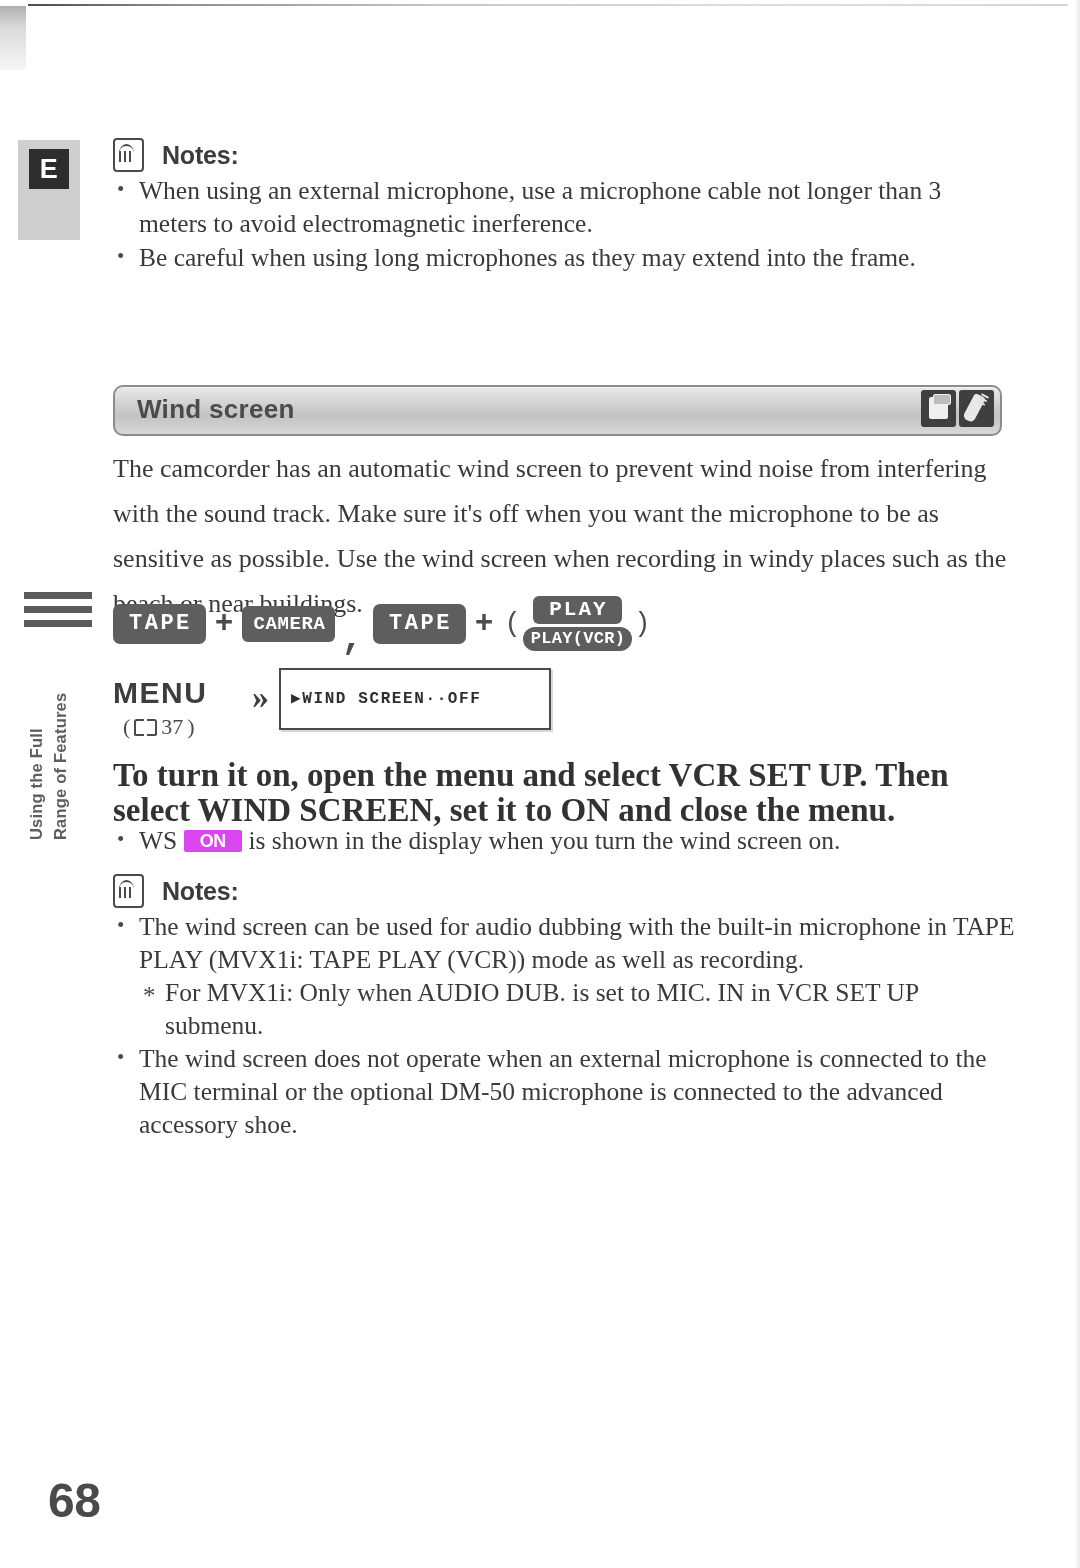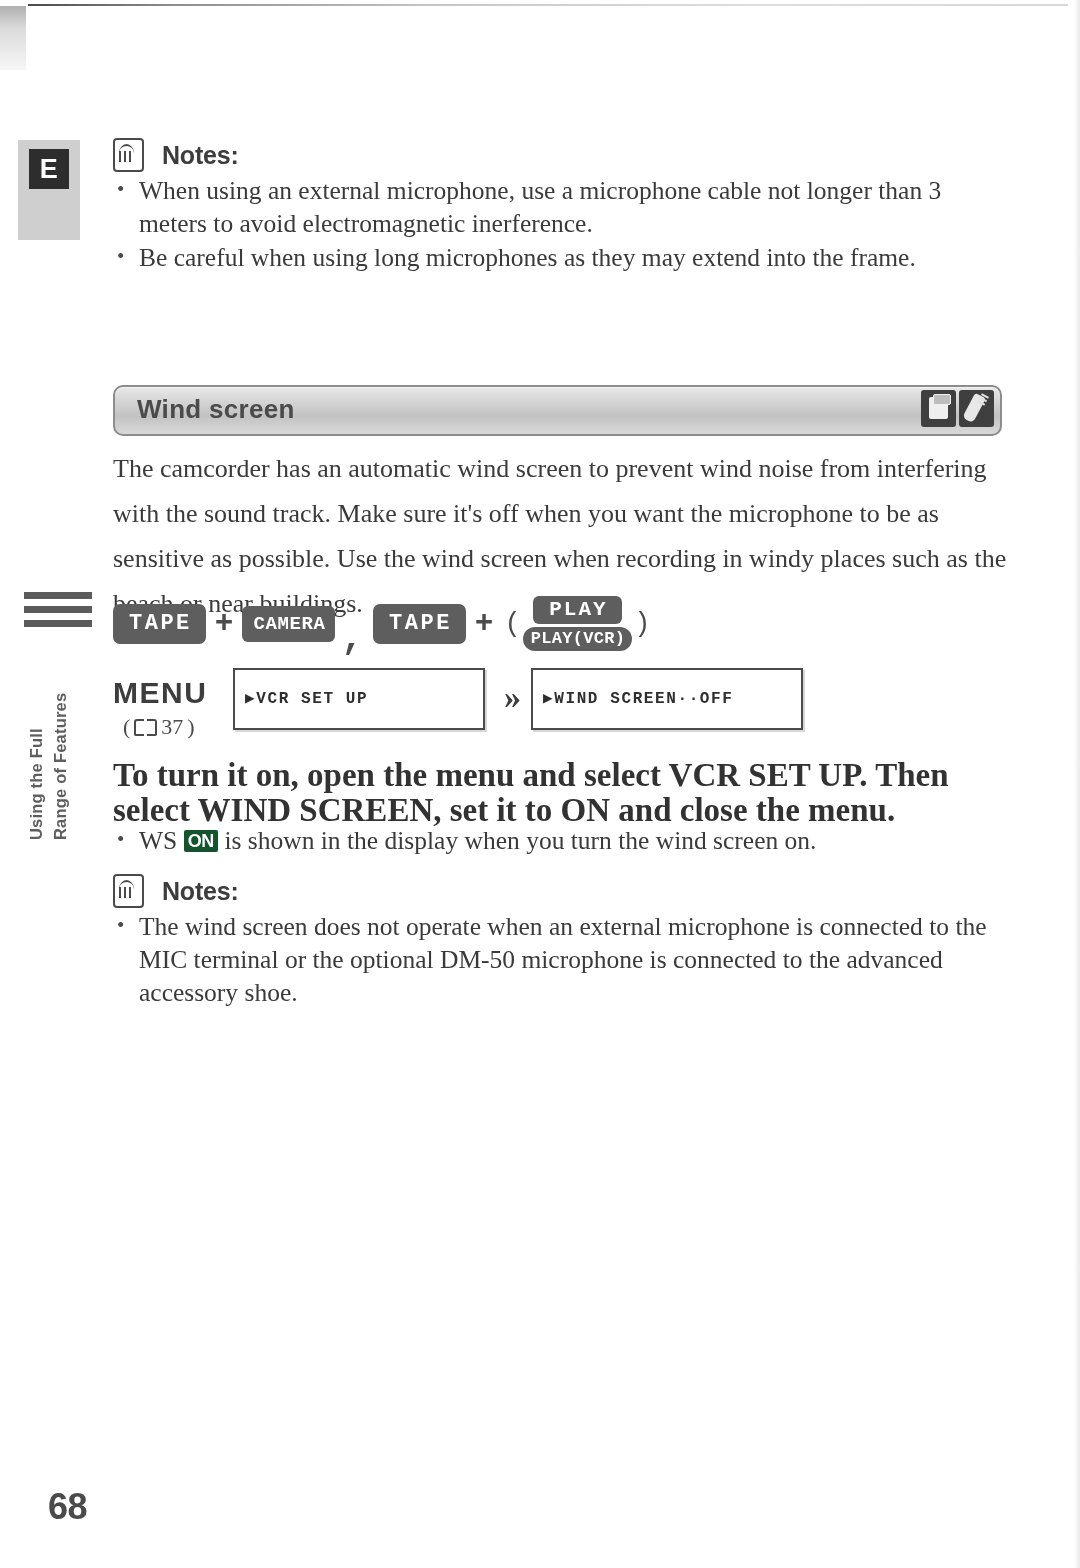--- a/index.html
+++ b/index.html
@@ -90,21 +90,21 @@
     color: #5e5e5e;
     letter-spacing: .2px;
   }
   .vtab .l1 { left: 20px; }
   .vtab .l2 { left: 44px; }
 
   .page-number {
     position: absolute;
     left: 48px; bottom: 40px;
     font-family: "Liberation Sans", sans-serif;
-    font-size: 36px;
+    font-size: 48px;
     font-weight: bold;
     color: #4a4a4a;
     letter-spacing: -.5px;
   }
 
   
   .content {
     position: absolute;
     left: 113px;
     top: 138px;
@@ -426,27 +426,27 @@
   }
 
   .ws-note {
     position: absolute;
     left: 113px;
     top: 824px;
     width: 900px;
   }
   .inv-badge {
     display: inline-block;
-    background: #14532d;
+    background: #d946ef;
     color: #ffffff;
     font-family: "Liberation Sans", sans-serif;
     font-weight: bold;
     font-size: 18px;
     line-height: 22px;
-    padding: 0 4px;
+    padding: 0 16px;
     border-radius: 2px;
     vertical-align: 2px;
     letter-spacing: -.3px;
   }
 
   .notes2 {
     position: absolute;
     left: 113px;
     top: 874px;
     width: 905px;
@@ -515,23 +515,20 @@
 <div class="menu-row">
   <div class="menu-label">
     <div class="word">MENU</div>
     <div class="ref">
       <span>(</span>
       <span class="book-icon"></span>
       <span>37</span>
       <span>)</span>
     </div>
   </div>
-  <div class="lcd-box">
-    <span class="lcd-text">▶VCR SET UP</span>
-  </div>
   <div class="chev">»</div>
   <div class="lcd-box wide">
     <span class="lcd-text">▶WIND SCREEN··OFF</span>
   </div>
 </div>
 
 <div class="instruction">To turn it on, open the menu and select VCR SET UP. Then select WIND SCREEN, set it to ON and close the menu.</div>
 
 <div class="ws-note">
   <ul class="bullets">
@@ -542,15 +539,17 @@
     </li>
   </ul>
 </div>
 
 <div class="notes2">
   <div class="notes-head">
     <span class="memo-icon"></span>
     <span class="label">Notes:</span>
   </div>
   <ul class="bullets">
+    <li>The wind screen can be used for audio dubbing with the built-in microphone in TAPE PLAY (MVX1i: TAPE PLAY (VCR)) mode as well as recording.</li>
+    <li class="sub">For MVX1i: Only when AUDIO DUB. is set to MIC. IN in VCR SET UP submenu.</li>
     <li>The wind screen does not operate when an external microphone is connected to the MIC terminal or the optional DM-50 microphone is connected to the advanced accessory shoe.</li>
   </ul>
 </div>
 
 </body></html>

